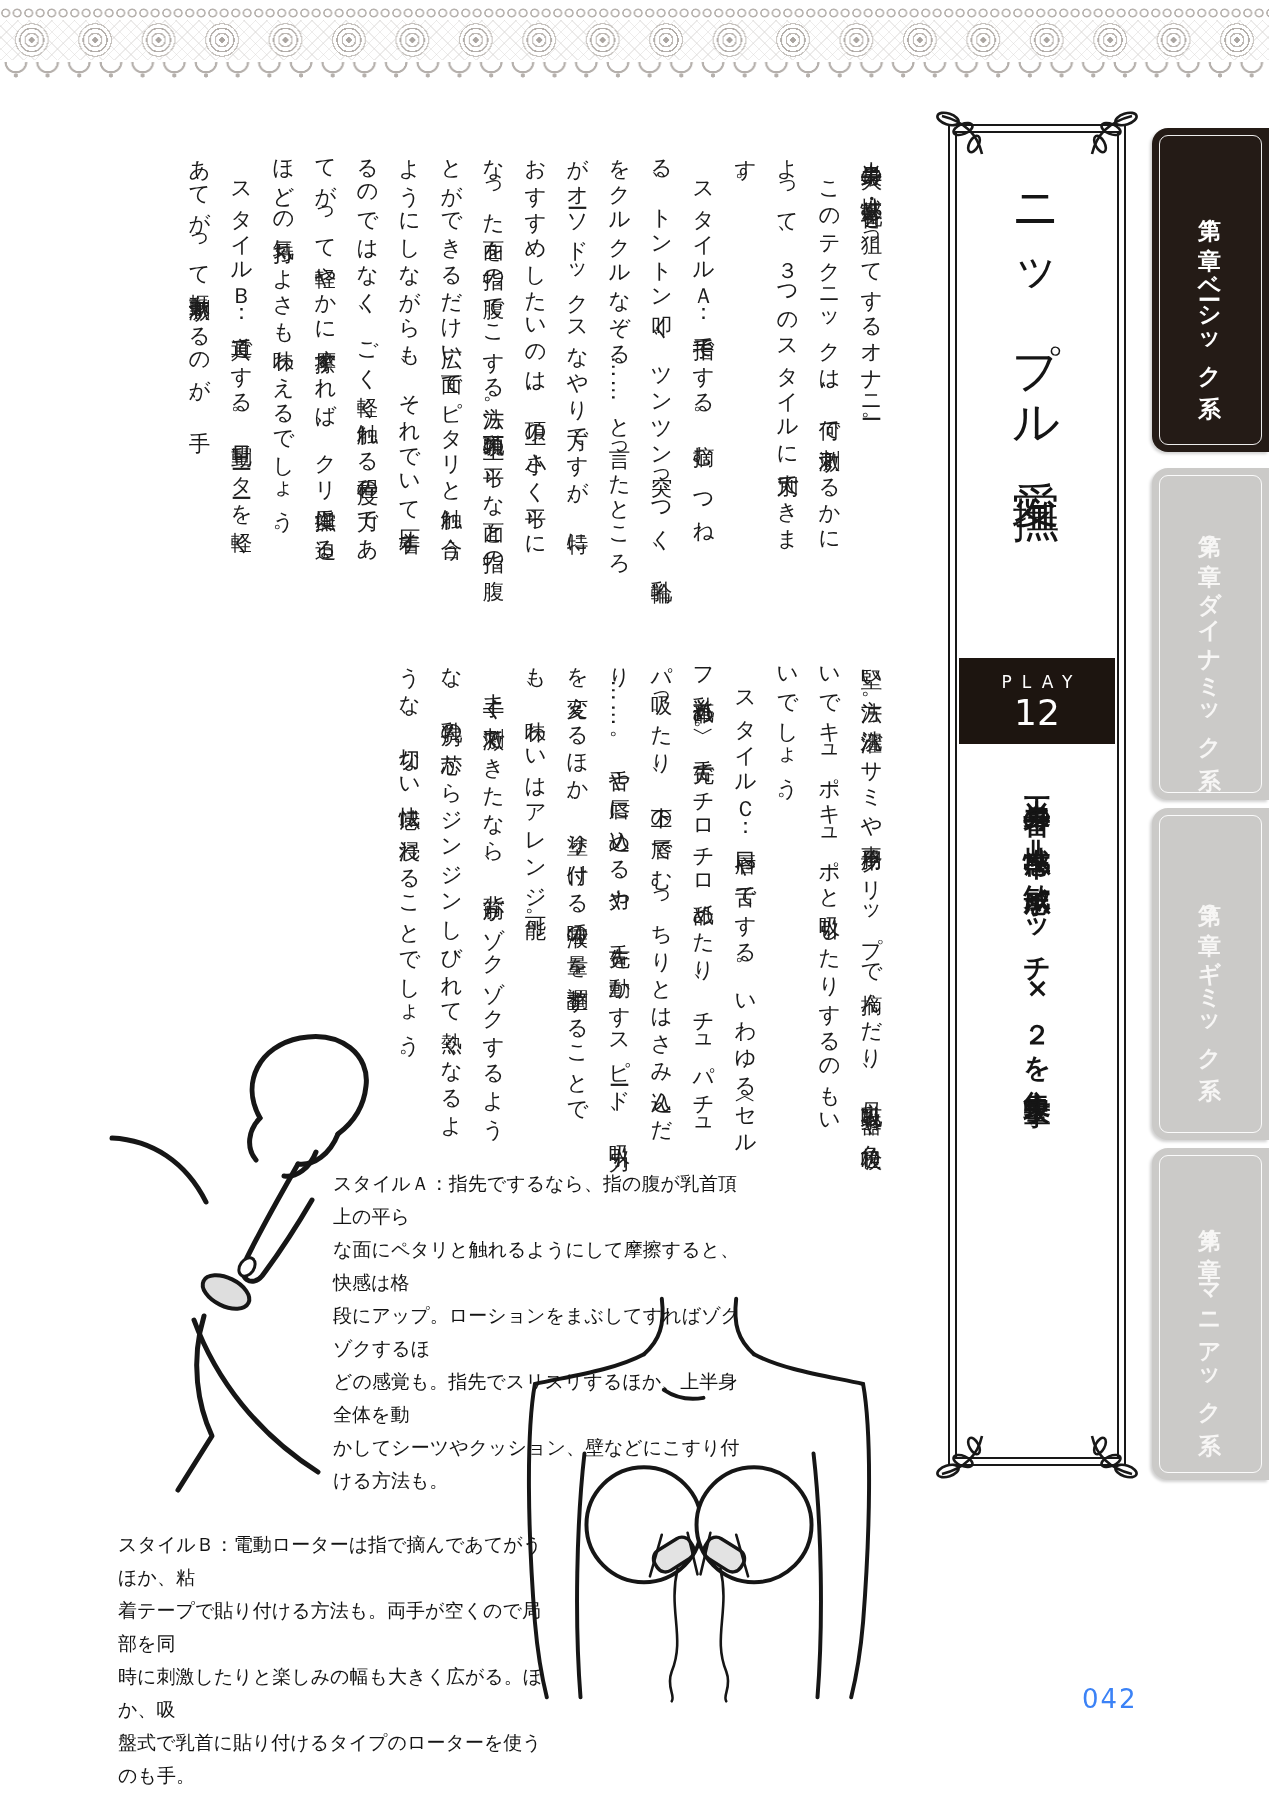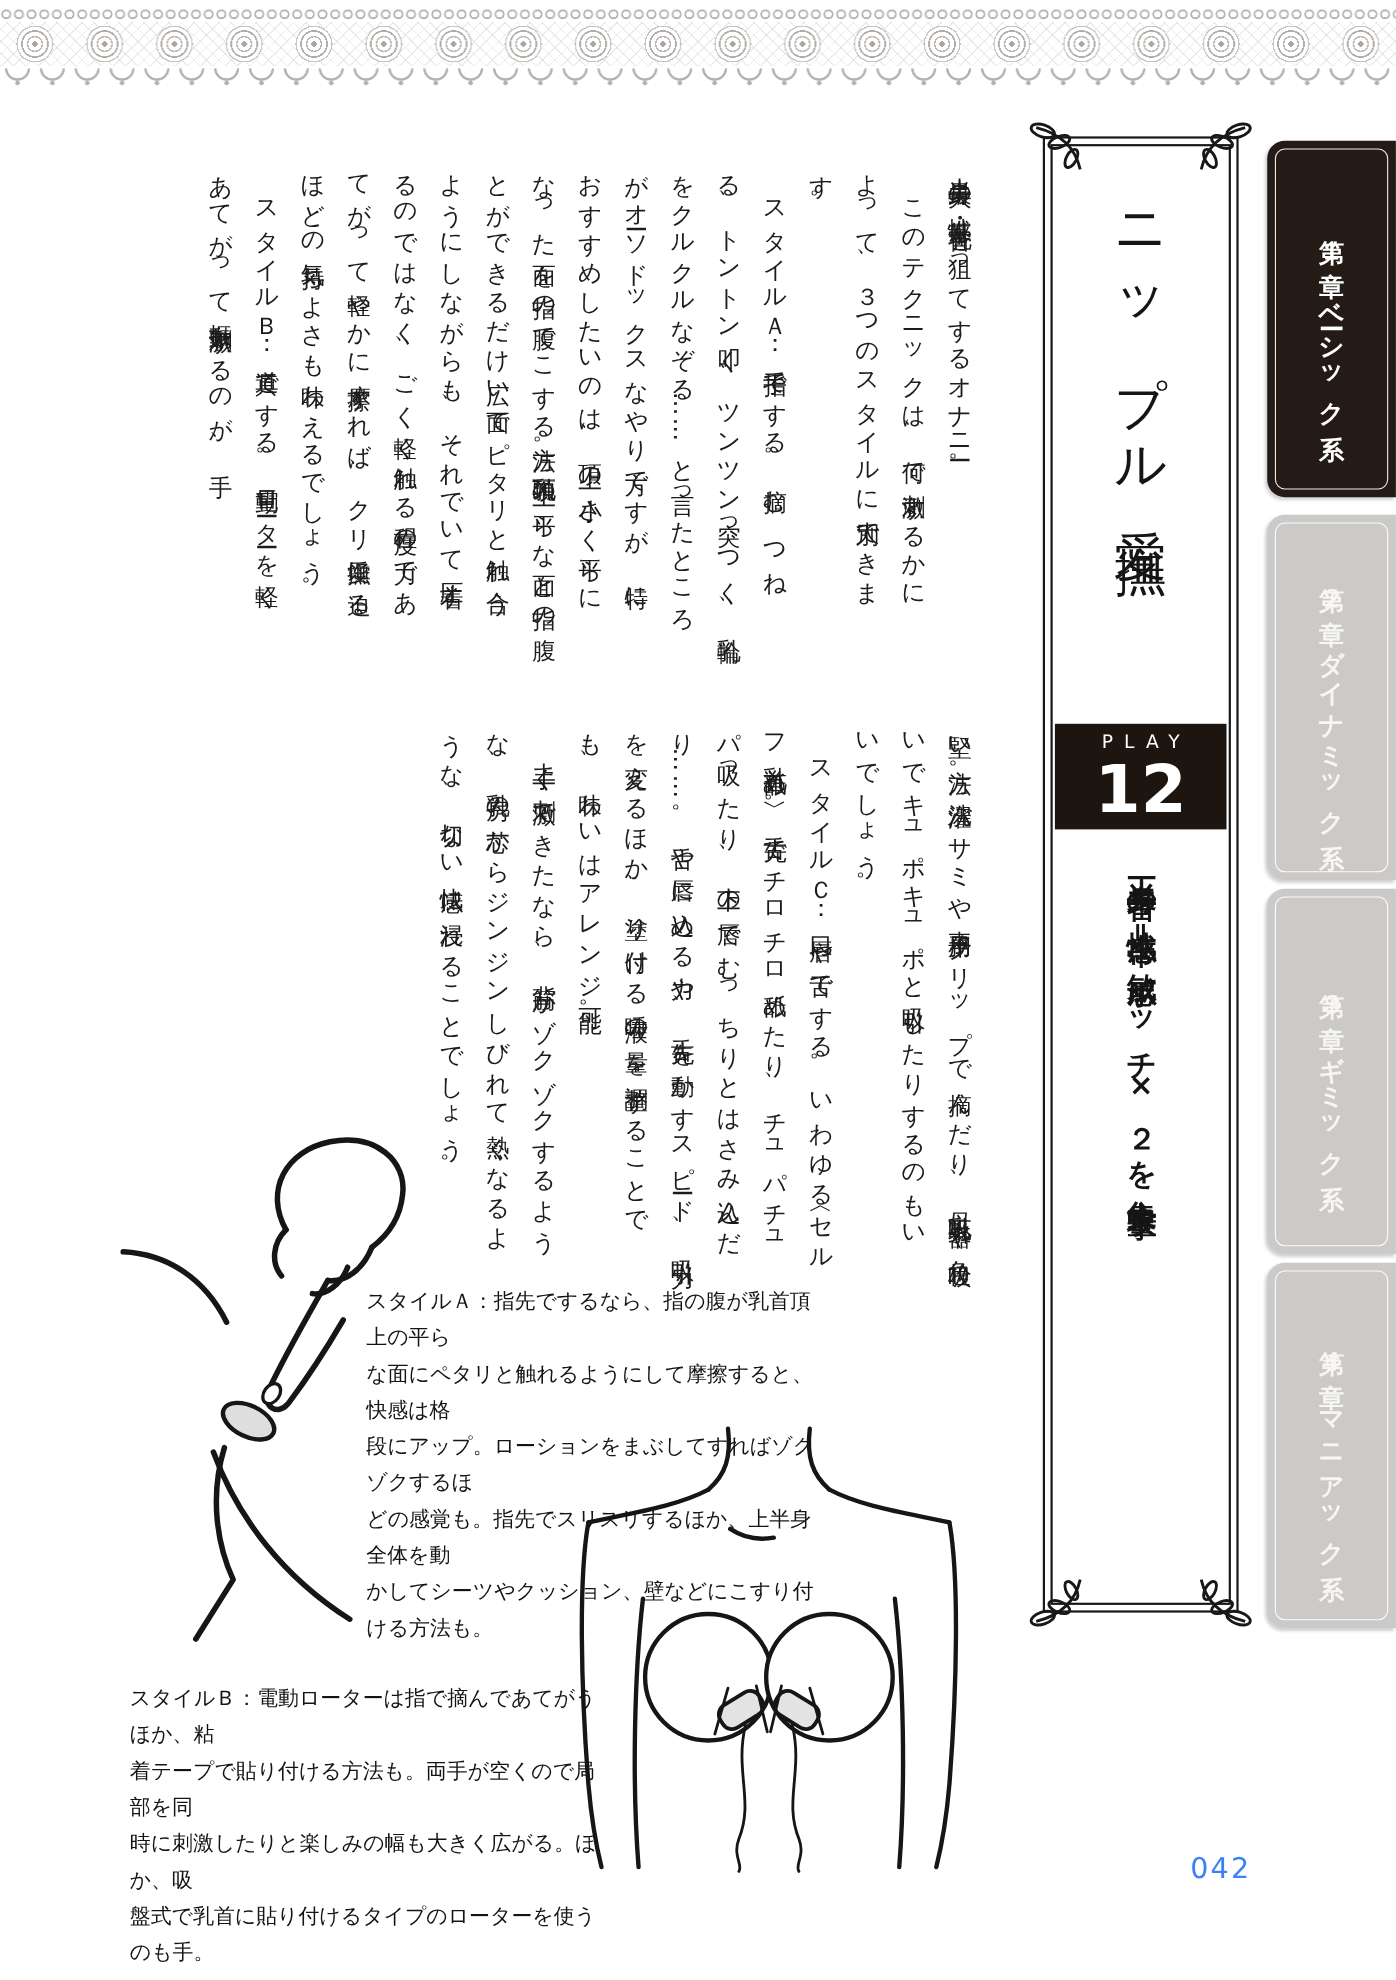--- a/index.html
+++ b/index.html
@@ -73,26 +73,26 @@
   .fl-tr{top:-20px;right:-16px;}
   .fl-tl{top:-20px;left:-16px;transform:scaleX(-1);}
   .fl-br{bottom:-20px;right:-16px;transform:scaleY(-1);}
   .fl-bl{bottom:-20px;left:-16px;transform:scale(-1,-1);}
   .frame-title{
     position:absolute;top:40px;left:50%;transform:translateX(-50%);
     writing-mode:vertical-rl;text-orientation:mixed;
     font-size:47px;letter-spacing:16px;color:#151515;white-space:nowrap;
   }
   .play-badge{
-    position:absolute;top:532px;left:9px;right:9px;height:96px;
+    position:absolute;top:532px;left:9px;right:9px;height:86px;
     background:#1d1510;color:#ffffff;
     display:flex;flex-direction:column;align-items:center;justify-content:center;gap:3px;
   }
   .play-word{font-size:17px;letter-spacing:10px;padding-left:10px;}
-  .play-num{font-size:60px;font-weight:bold;line-height:1;}
+  .play-num{font-size:36px;font-weight:normal;line-height:1;}
   .frame-subtitle{
     position:absolute;top:650px;left:50%;transform:translateX(-50%);
     writing-mode:vertical-rl;text-orientation:mixed;
     font-size:27px;font-weight:bold;letter-spacing:3px;color:#151515;white-space:nowrap;
   }
   
   .v-body{
     position:absolute;writing-mode:vertical-rl;text-orientation:mixed;
     white-space:pre-line;font-size:21.5px;color:#1c1c1c;
     line-height:42px;letter-spacing:2px;

